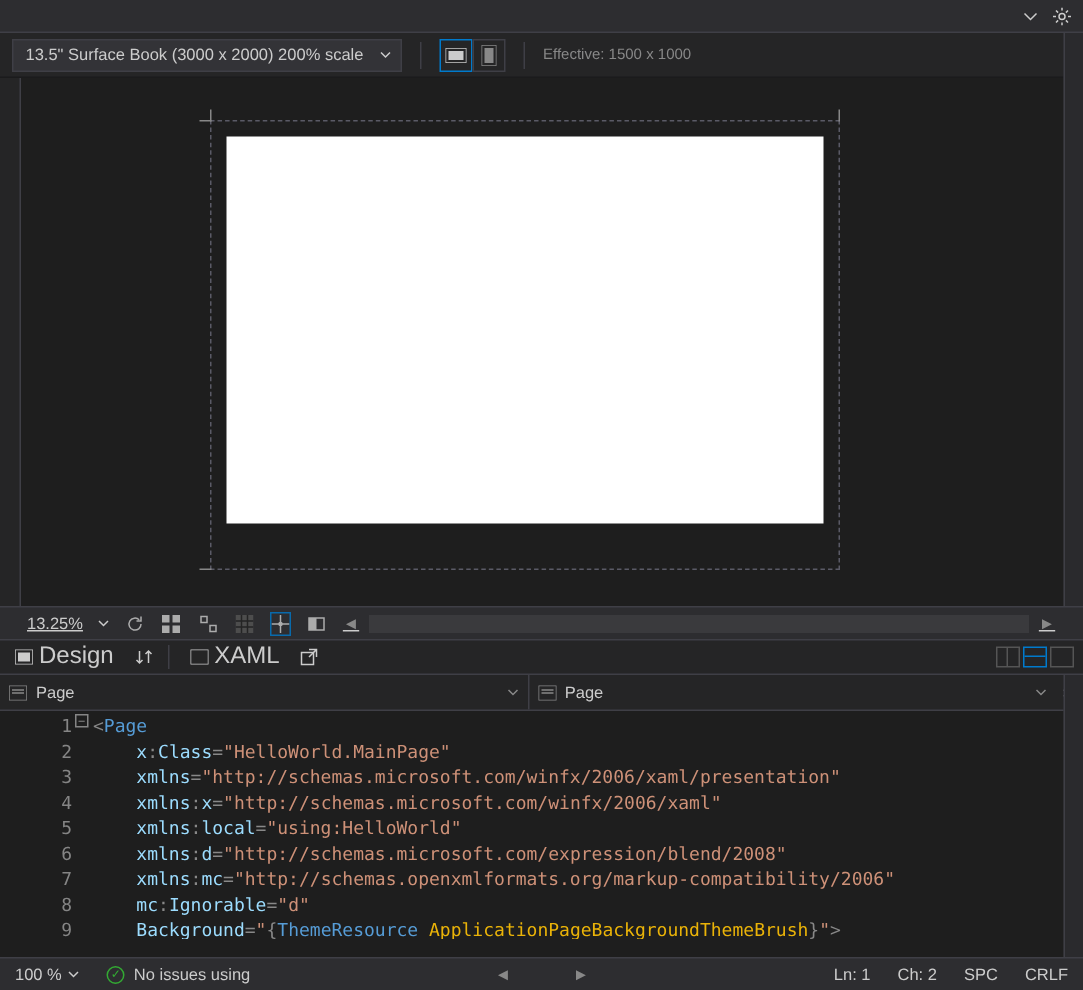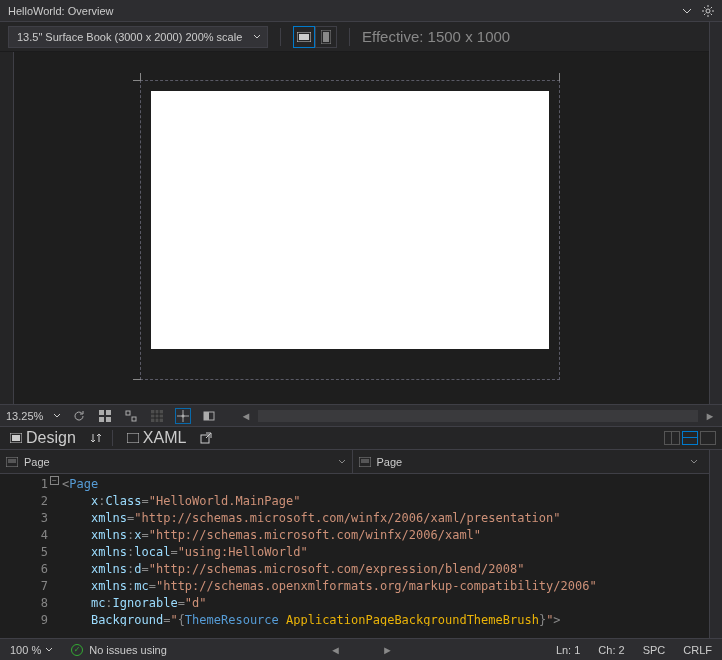--- a/index.html
+++ b/index.html
@@ -71,21 +71,21 @@
 .layout-btn {
   width: 22px; height: 22px;
   border: 1px solid #3f3f46;
   display: flex;
   align-items: center;
   justify-content: center;
   background: #252526;
 }
 .layout-btn.active { border-color: #007acc; }
 .sep { width: 1px; height: 18px; background: #3f3f46; margin: 0 4px; }
-.effective { color: #888; font-size: 15px; }
+.effective { color: #888; font-size: 10px; }
 .design-surface {
   height: 352px;
   background: #1e1e1e;
   position: relative;
   overflow: hidden;
 }
 .ruler-v {
   position: absolute;
   left: 0; top: 0; bottom: 0; width: 14px;
   background: #252526;
@@ -103,24 +103,25 @@
   background: #fff;
 }
 .ticktop { position: absolute; top: -8px; left: -1px; right: -1px; height: 8px; border-left: 1px solid #888; border-right: 1px solid #888; }
 .tickbot { position: absolute; left: -8px; top: -1px; bottom: -1px; width: 8px; border-top: 1px solid #888; border-bottom: 1px solid #888; }
 .design-statusbar {
   height: 22px;
   background: #2d2d30;
   border-top: 1px solid #3f3f46;
   display: flex;
   align-items: center;
-  padding: 0 6px;
+  padding: 0 18px;
   gap: 10px;
   font-size: 11px;
   color: #ccc;
+  text-decoration: underline;
 }
 .design-statusbar .icon-btn { width: 16px; height: 16px; display: inline-flex; align-items: center; justify-content: center; opacity: .8; }
 .scroll-right { flex: 1; display: flex; align-items: center; justify-content: flex-end; gap: 6px; }
 .arrow-btn { width:12px; height:12px; display:inline-flex; align-items:center; justify-content:center; color:#888;}
 .split-bar {
   height: 24px;
   background: #252526;
   border-top: 1px solid #3f3f46;
   border-bottom: 1px solid #3f3f46;
   display: flex;
@@ -209,23 +210,20 @@
 .status-bar .spacer { flex:1; }
 .ok-icon { width:12px; height:12px; border:1px solid #3a3; border-radius:50%; display:inline-flex; align-items:center; justify-content:center; color:#3a3; font-size:8px; }
 svg { display:block; }
 .vscroll { position:absolute; right:0; top:22px; width:13px; height:382px; background:#2a2a2d; border-left:1px solid #3f3f46;}
 .vscroll2 { position:absolute; right:0; top:450px; width:13px; bottom:22px; background:#2a2a2d; border-left:1px solid #3f3f46;}
 </style>
 </head>
 <body>
 
 <div class="tab-bar">
-  <div class="tab">
-    <span>HelloWorld: Overview</span>
-  </div>
   <div class="spacer"></div>
   <div class="right-icons">
     <span>
         <svg width="10" height="10">
           <path d="M1 3l4 4 4-4" stroke="#ccc" fill="none"></path>
         </svg>
       </span>
     <span>
         <svg width="12" height="12" viewBox="0 0 12 12">
           <circle cx="6" cy="6" r="2" fill="none" stroke="#ccc"></circle>

